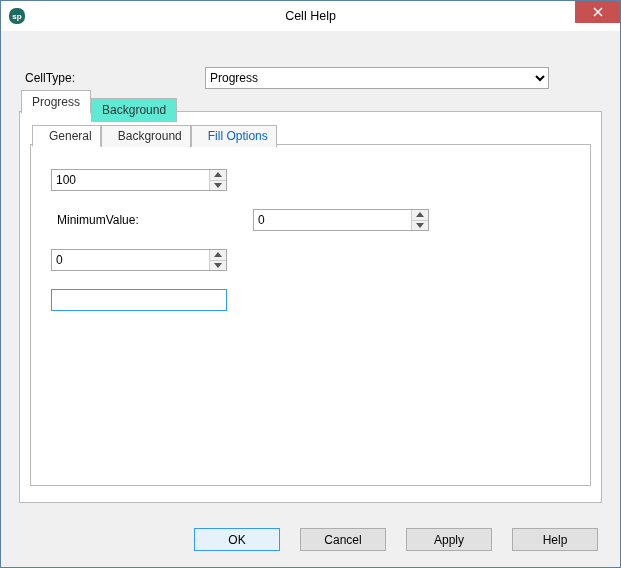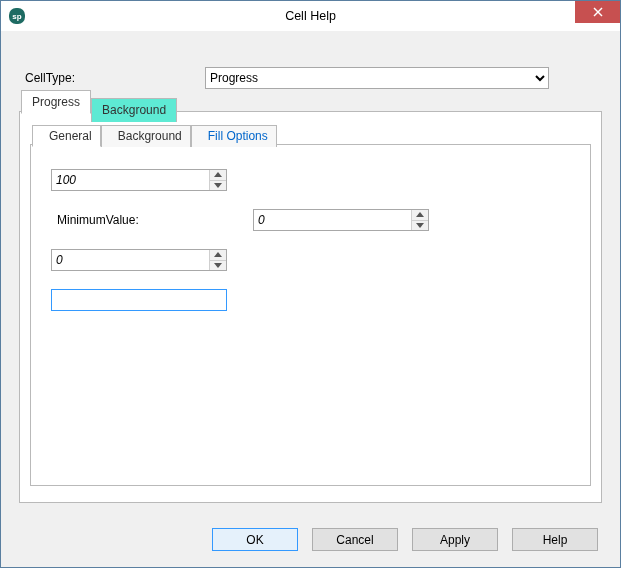--- a/index.html
+++ b/index.html
@@ -174,21 +174,20 @@
     padding-left: 6px;
   }
   .spinctl {
     display: flex;
     width: 176px;
     height: 22px;
     border: 1px solid #a8a8a8;
     background: #fdba74;
     box-sizing: border-box;
     align-items: stretch;
-    font-style: italic;
   }
   .spinctl input {
     flex: 1;
     border: none;
     outline: none;
     padding: 0 4px;
     font: inherit;
     min-width: 0;
   }
   .spinctl .spin-buttons {
@@ -221,21 +220,21 @@
     padding: 0 4px;
     font: inherit;
     box-sizing: border-box;
   }
 
   .button-bar {
     position: absolute;
     bottom: 16px;
     right: 22px;
     display: flex;
-    gap: 14px;
+    gap: 20px;
   }
   .button-bar button {
     width: 86px;
     height: 23px;
     border: 1px solid #adadad;
     background: #e1e1e1;
     font: inherit;
     cursor: pointer;
   }
   .button-bar button.default {

